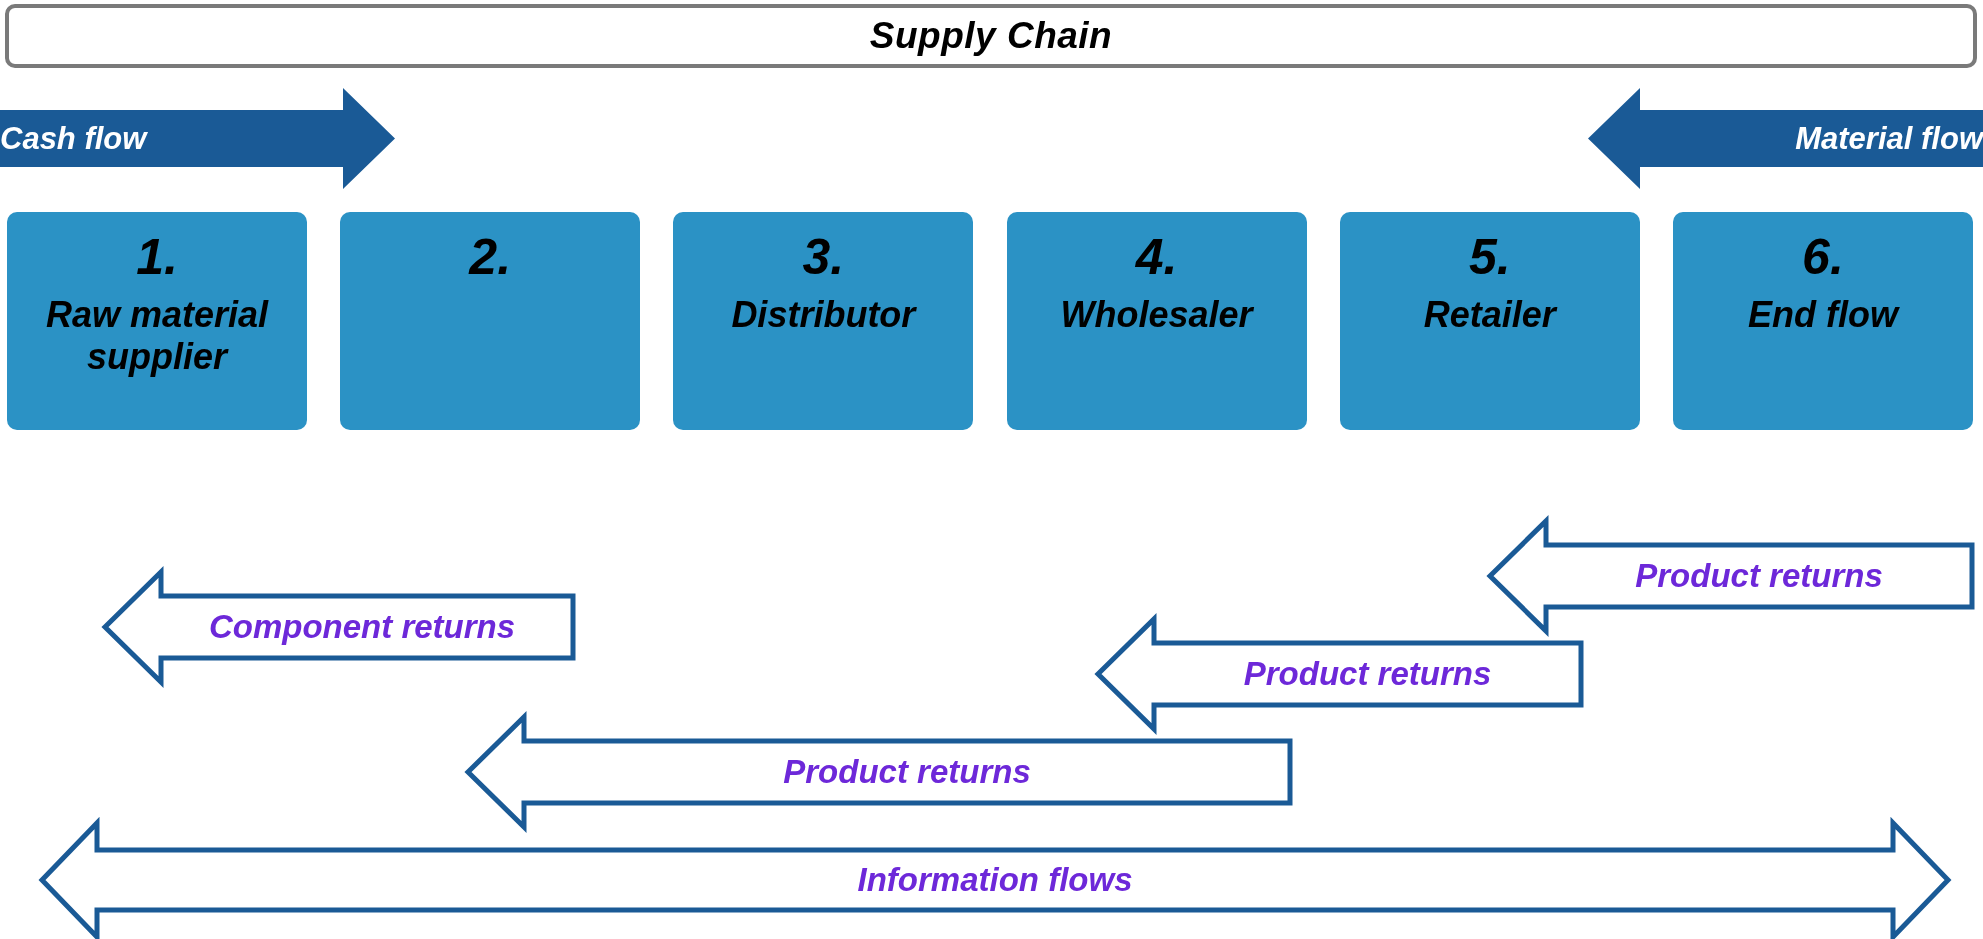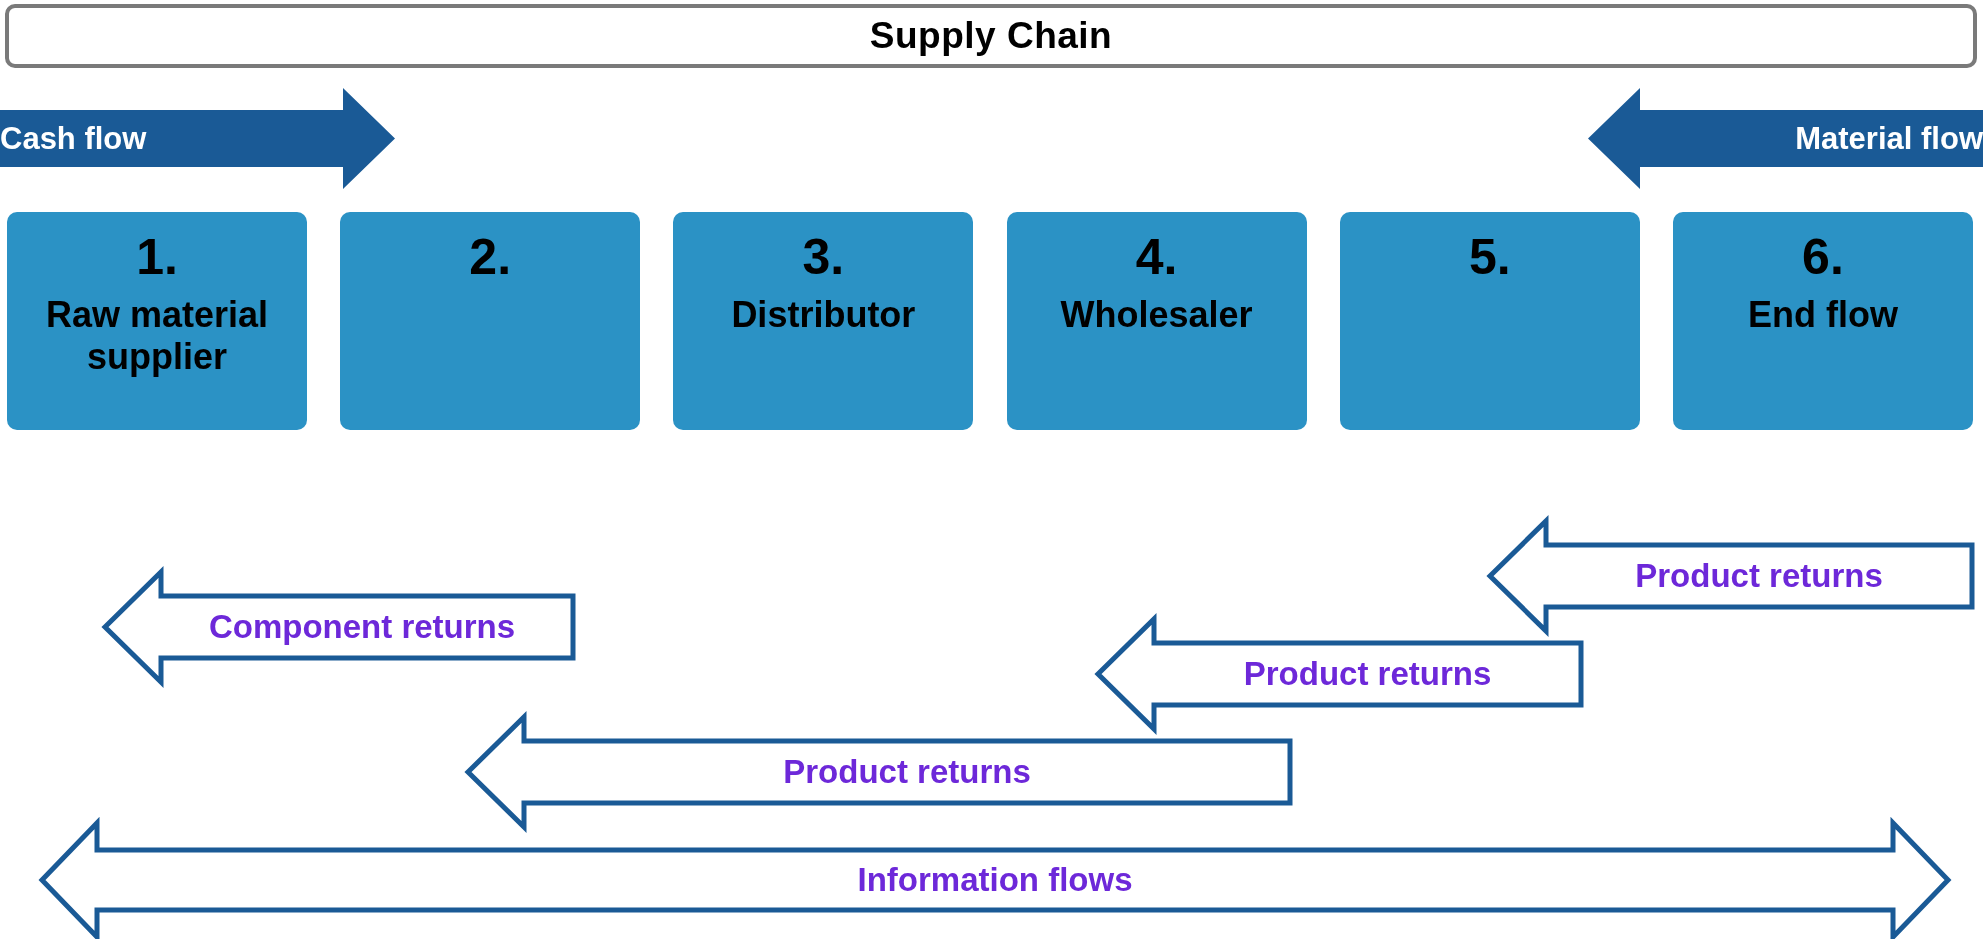--- a/index.html
+++ b/index.html
@@ -4,20 +4,21 @@
 <style>
   html, body { margin: 0; padding: 0; background: #ffffff; }
   .stage {
     position: relative;
     width: 1983px;
     height: 939px;
     background: #ffffff;
     font-family: "Liberation Sans", "DejaVu Sans", sans-serif;
     font-weight: 700;
     overflow: hidden;
+    font-style: italic;
   }
   
   .title-bar {
     position: absolute;
     left: 5px; top: 4px;
     width: 1972px; height: 64px;
     box-sizing: border-box;
     border: 4px solid #7a7a7a;
     border-radius: 10px;
     background: #ffffff;
@@ -97,20 +98,21 @@
     <div class="chain-node">
       <div class="num">3.</div>
       <div class="lbl">Distributor</div>
     </div>
     <div class="chain-node">
       <div class="num">4.</div>
       <div class="lbl">Wholesaler</div>
     </div>
     <div class="chain-node">
       <div class="num">5.</div>
+      <div class="lbl">Retailer</div>
     </div>
     <div class="chain-node">
       <div class="num">6.</div>
       <div class="lbl">End flow</div>
     </div>
   </div>
 
   <div class="arrow-label ret-label-1">Product returns</div>
   <div class="arrow-label ret-label-2">Component returns</div>
   <div class="arrow-label ret-label-3">Product returns</div>

